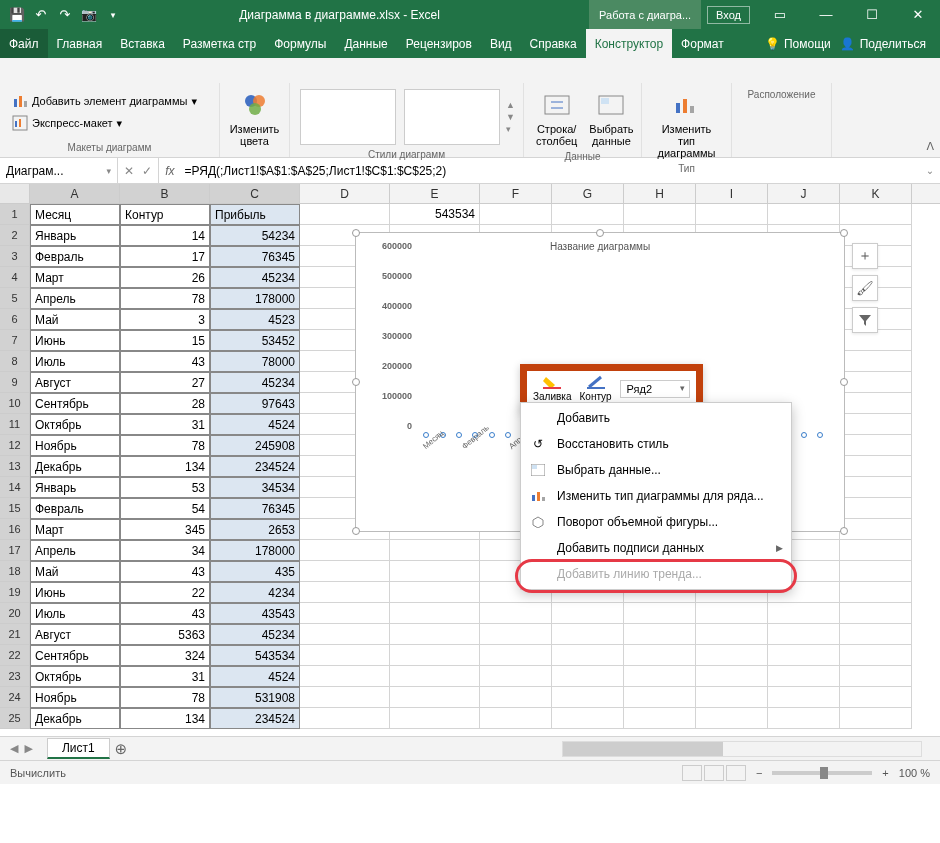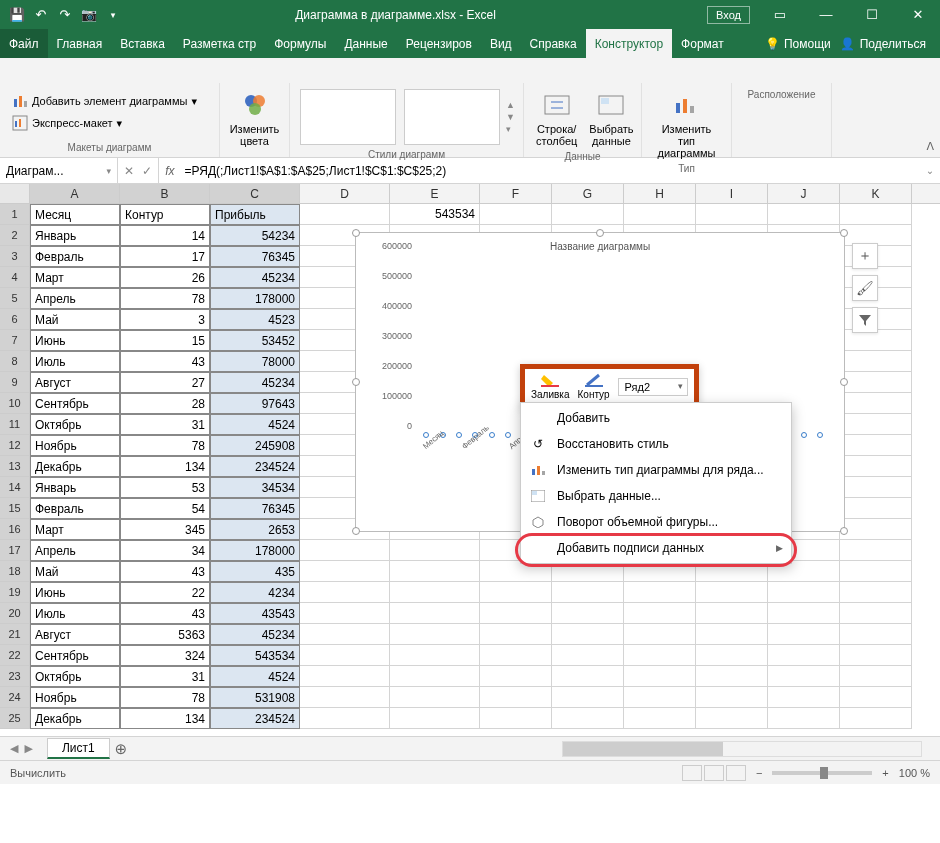--- a/index.html
+++ b/index.html
@@ -64,33 +64,33 @@
 .cF, .cG, .cH, .cI, .cJ, .cK { width: 72px; }
 .hdr-cell { text-align: left !important; font-weight: normal; }
 .cC.hdr-cell { background: #dce6f1; }
 
 
 .chart-box { position: absolute; left: 355px; top: 48px; width: 490px; height: 300px; background: #fff; border: 1px solid #bbb; }
 .handle { position: absolute; width: 8px; height: 8px; background: #fff; border: 1px solid #999; border-radius: 50%; }
 .chart-title { text-align: center; font-size: 10px; color: #555; padding: 8px 0 4px; }
 .chart-plot { position: relative; height: 180px; margin: 0 20px 0 60px; }
 .yaxis { position: absolute; left: -50px; top: 0; bottom: 0; width: 48px; }
-.ytick { position: absolute; right: 2px; font-size: 9px; color: #666; transform: translateY(-50%); }
+.ytick { position: absolute; right: 2px; font-size: 9px; color: #666; transform: translateY(-50%); font-weight: bold; }
 .bars { position: absolute; left: 0; right: 0; bottom: 0; top: 0; display: flex; align-items: flex-end; gap: 2px; }
 .bar-grp { flex: 1; display: flex; align-items: flex-end; gap: 1px; justify-content: center; position: relative; }
 .bar1 { width: 5px; background: #4472c4; }
 .bar2 { width: 5px; background: #ed7d31; position: relative; }
 .marker { position: absolute; top: -4px; left: 50%; transform: translateX(-50%); width: 6px; height: 6px; border: 1px solid #3a7ecb; background: #fff; border-radius: 50%; }
 .xaxis { display: flex; margin: 2px 20px 0 60px; }
 .xl { flex: 1; font-size: 8px; color: #666; text-align: center; transform: rotate(-40deg); transform-origin: top left; white-space: nowrap; padding-top: 8px; }
 .chart-side-btns { position: absolute; right: -34px; top: 10px; display: flex; flex-direction: column; gap: 6px; }
 .csb { width: 26px; height: 26px; background: #fff; border: 1px solid #ccc; display: flex; align-items: center; justify-content: center; font-size: 14px; color: #555; box-shadow: 0 1px 3px rgba(0,0,0,0.1); }
 
 
-.mini-tb { position: absolute; left: 520px; top: 180px; background: #fff; border: 5px solid #c2410c; box-shadow: 0 2px 8px rgba(0,0,0,0.2); display: flex; align-items: center; padding: 4px 6px; gap: 8px; z-index: 20; }
+.mini-tb { position: absolute; left: 520px; top: 180px; background: #fff; border: 7px solid #c2410c; box-shadow: 0 2px 8px rgba(0,0,0,0.2); display: flex; align-items: center; padding: 4px 6px; gap: 8px; z-index: 20; }
 .mini-btn { display: flex; flex-direction: column; align-items: center; font-size: 10px; gap: 2px; cursor: pointer; }
 .mini-ic { width: 18px; height: 14px; }
 .mini-sel { border: 1px solid #ccc; font-size: 11px; padding: 2px 18px 2px 6px; position: relative; min-width: 70px; }
 .mini-sel::after { content: "▾"; position: absolute; right: 4px; top: 2px; font-size: 9px; color: #666; }
 
 
 .ctx-menu { position: absolute; left: 520px; top: 218px; width: 272px; background: #fff; border: 1px solid #ccc; box-shadow: 0 4px 12px rgba(0,0,0,0.25); z-index: 21; padding: 2px 0; }
 .ctx-item { display: flex; align-items: center; gap: 10px; padding: 5px 10px 5px 8px; font-size: 12px; cursor: pointer; position: relative; }
 .ctx-item.disabled { color: #aaa; cursor: default; }
 .ctx-ic { width: 18px; height: 16px; display: flex; align-items: center; justify-content: center; font-size: 12px; }
@@ -122,20 +122,21 @@
   <div class="title-center">
     <div class="title-top">
       <div class="qat">
         <div class="qat-btn">💾</div>
         <div class="qat-btn">↶</div>
         <div class="qat-btn">↷</div>
         <div class="qat-btn">📷</div>
         <div class="qat-btn" style="font-size:9px;">▾</div>
       </div>
       <div class="title-text">Диаграмма в диаграмме.xlsx - Excel</div>
+      <div class="title-context">Работа с диагра...</div>
       <div class="title-right">
         <div class="signin">Вход</div>
         <div class="win-btn">▭</div>
         <div class="win-btn">—</div>
         <div class="win-btn">☐</div>
         <div class="win-btn">✕</div>
       </div>
     </div>
     <div class="tabs">
       <div class="tab tab-file">Файл</div>
@@ -862,49 +863,53 @@
         <div class="ctx-ic"></div>
         <span>Добавить</span>
       </div>
     <div class="ctx-item">
         <div class="ctx-ic">↺</div>
         <span>Восстановить стиль</span>
       </div>
     <div class="ctx-item">
         <div class="ctx-ic">
           <svg width="14" height="12">
+            <rect x="0" y="0" width="14" height="12" fill="none" stroke="#888"></rect>
+            <rect x="1" y="1" width="5" height="4" fill="#cfe2f3"></rect>
+          </svg>
+        </div>
+        <span>Выбрать данные...</span>
+      </div>
+    <div class="ctx-item">
+        <div class="ctx-ic">
+          <svg width="14" height="12">
             <rect x="1" y="5" width="3" height="6" fill="#4472c4"></rect>
             <rect x="6" y="2" width="3" height="9" fill="#ed7d31"></rect>
             <rect x="11" y="7" width="3" height="4" fill="#a5a5a5"></rect>
           </svg>
         </div>
         <span>Изменить тип диаграммы для ряда...</span>
-      </div>
-    <div class="ctx-item">
-        <div class="ctx-ic">
-          <svg width="14" height="12">
-            <rect x="0" y="0" width="14" height="12" fill="none" stroke="#888"></rect>
-            <rect x="1" y="1" width="5" height="4" fill="#cfe2f3"></rect>
-          </svg>
-        </div>
-        <span>Выбрать данные...</span>
       </div>
     <div class="ctx-item">
         <div class="ctx-ic">
           <svg width="14" height="12">
             <path d="M2 4 L7 1 L12 4 L12 9 L7 12 L2 9 Z" fill="none" stroke="#888"></path>
           </svg>
         </div>
         <span>Поворот объемной фигуры...</span>
       </div>
     <div class="ctx-item">
         <div class="ctx-ic"></div>
         <span>Добавить подписи данных</span>
         <span class="ctx-arrow">▶</span>
       </div>
+    <div class="ctx-item disabled">
+        <div class="ctx-ic"></div>
+        <span>Добавить линию тренда...</span>
+      </div>
     <div class="ctx-highlight" style="left:-6px;right:-6px;bottom:-4px;height:34px;"></div>
   </div>
 </div>
 
 <div class="sheet-tabs">
   <div class="st-nav">
       <span>◀</span>
       <span>▶</span>
     </div>
   <div class="st-tab">Лист1</div>

